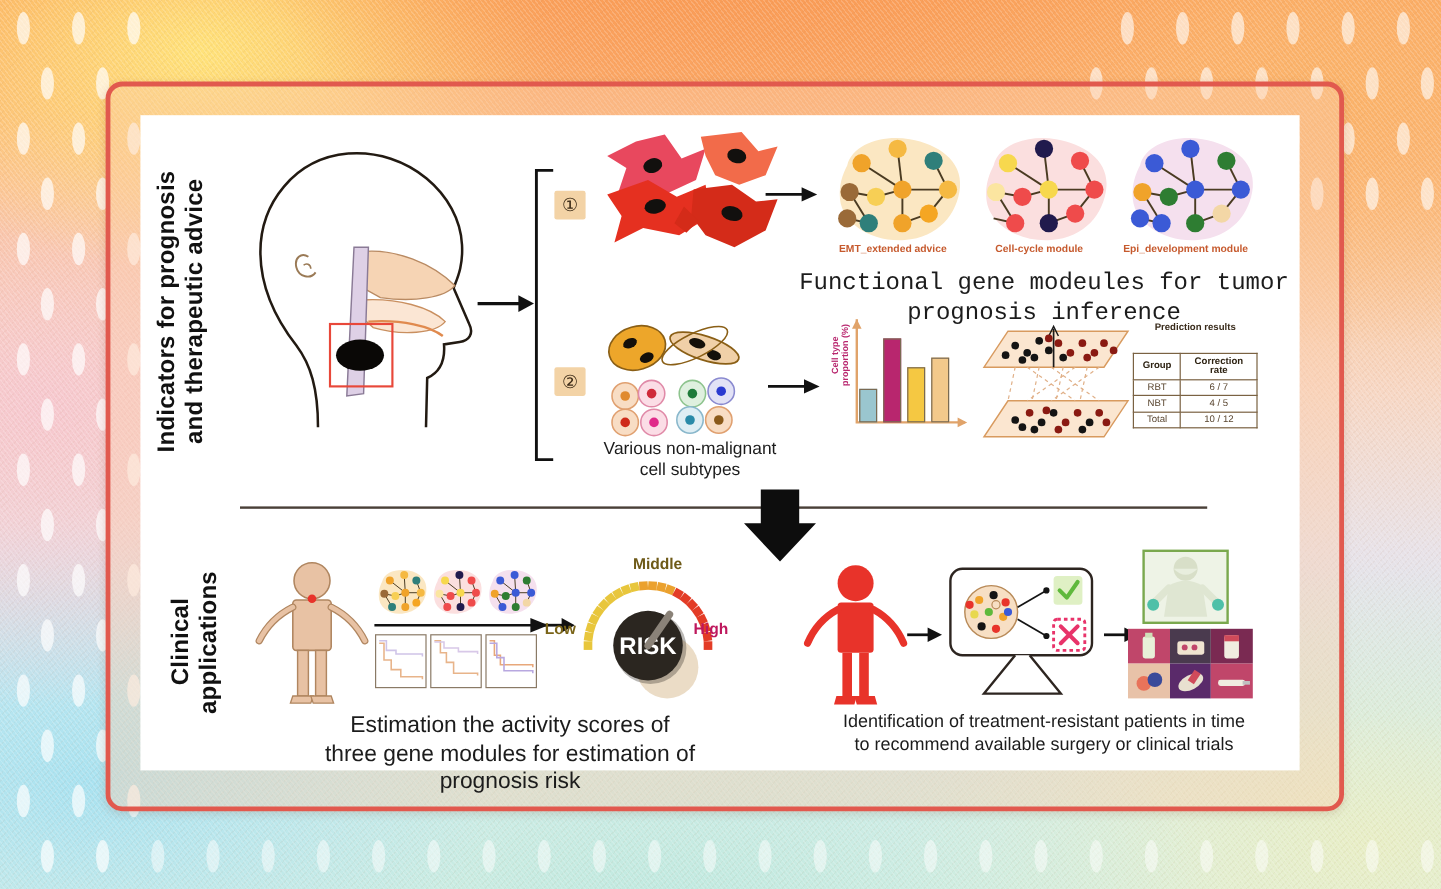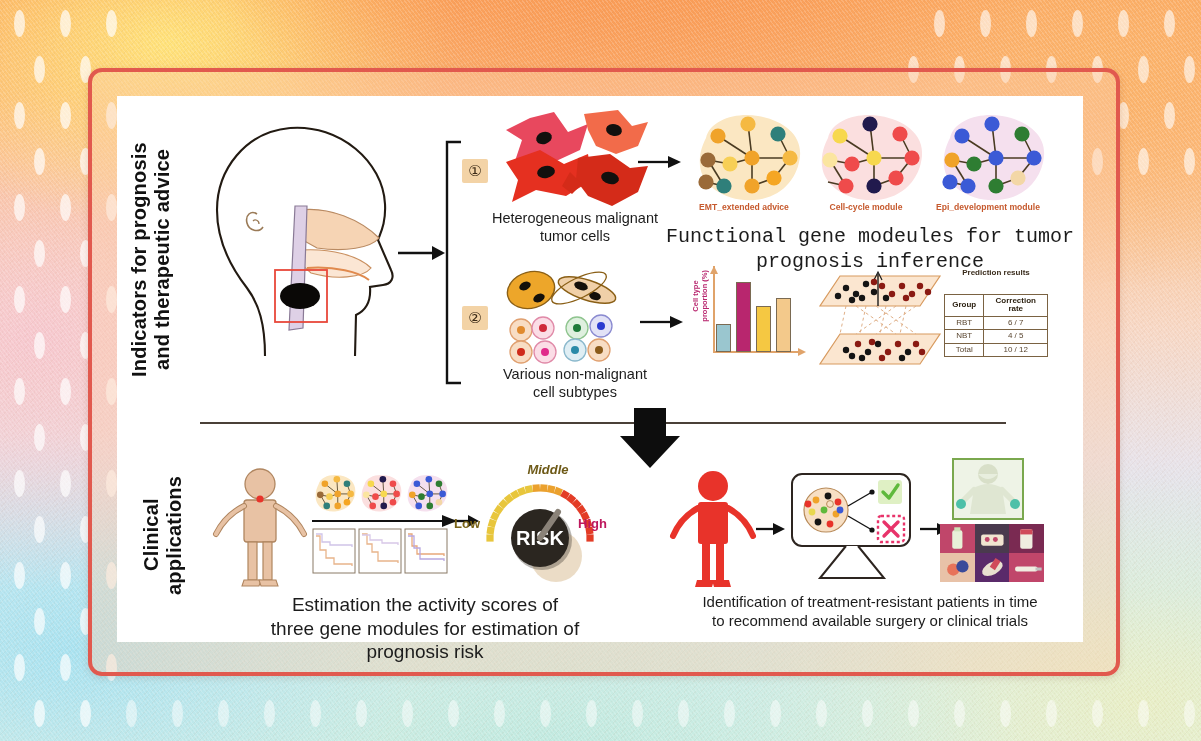--- a/index.html
+++ b/index.html
@@ -214,21 +214,20 @@
     <ellipse cx="52" cy="28" rx="8" ry="6" fill="#12100e" transform="rotate(-18 52 28)"></ellipse>
     <path d="M92 4 L126 0 L140 16 L156 12 L146 36 L124 44 L104 36 L96 20 Z" fill="#f26b4a"></path>
     <ellipse cx="122" cy="20" rx="8" ry="6" fill="#12100e" transform="rotate(12 122 20)"></ellipse>
     <path d="M14 52 L48 40 L72 54 L96 44 L100 70 L74 86 L44 80 L20 92 L26 70 Z" fill="#e53020"></path>
     <ellipse cx="54" cy="62" rx="9" ry="6" fill="#12100e" transform="rotate(-10 54 62)"></ellipse>
     <path d="M86 48 L118 44 L138 58 L156 56 L146 82 L120 96 L96 86 L84 70 Z" fill="#d42b19"></path>
     <ellipse cx="118" cy="68" rx="9" ry="6" fill="#12100e" transform="rotate(14 118 68)"></ellipse>
     <path d="M78 62 L90 74 L80 84 L70 76 Z" fill="#d42b19"></path>
   </svg>
 
-  <div class="cap" id="cap-b1" style="left:468px;top:210px;width:214px;font-size:14.5px;">Heterogeneous malignant<br>tumor cells</div>
 
   <svg style="position:absolute;left:638px;top:152px;" width="44" height="20" viewBox="0 0 44 20">
     <path d="M0 10 L32 10" stroke="#111" stroke-width="2.3"></path>
     <path d="M30 4 L43 10 L30 16 Z" fill="#111"></path>
   </svg>
 
   <div id="modules-row" style="position:absolute;left:690px;top:112px;width:360px;height:105px;">
       <svg style="position:absolute;left:0px;top:0" width="118" height="92" viewBox="0 0 118 92">
             <path d="M16 26 C20 8 46 0 68 4 C92 8 112 22 110 44 C108 66 92 86 64 88 C36 90 12 74 10 54 C9 42 12 34 16 26 Z" fill="#fbe7c2"></path>
         <line x1="28" y1="24" x2="62" y2="46" stroke="#4a3b22" stroke-width="1.6"></line>
@@ -581,21 +580,21 @@
           <rect x="111.44844339512096" y="46.70581304412209" width="7.2" height="7.2" fill="#e33c26" transform="rotate(64.28571428571428 115.04844339512096 50.30581304412209)"></rect>
           <rect x="114.17864028930705" y="53.66224127945479" width="7.2" height="7.2" fill="#e33c26" transform="rotate(72.85714285714286 117.77864028930705 57.26224127945479)"></rect>
           <rect x="115.84154131125644" y="60.947886691191265" width="7.2" height="7.2" fill="#e33c26" transform="rotate(81.42857142857142 119.44154131125643 64.54788669119127)"></rect>
           <rect x="116.4" y="68.4" width="7.2" height="7.2" fill="#e33c26" transform="rotate(90 120 72)"></rect>
         </g>
       <circle cx="72" cy="74" r="30" fill="#3a332b" opacity=".35"></circle>
       <circle cx="70" cy="72" r="29" fill="#2b2620"></circle>
       <text x="70" y="79" text-anchor="middle" font-family="Liberation Sans, sans-serif" font-size="20" font-weight="bold" fill="#ffffff" id="gauge-center-text">RISK</text>
       <path d="M70 72 L88 46" stroke="#8a8278" stroke-width="6" stroke-linecap="round"></path>
     </svg>
-    <div id="lbl-middle" style="position:absolute;left:42px;top:-4px;width:72px;text-align:center;font-size:13px;font-weight:bold;color:#6e5a18;font-style:italic;">Middle</div>
+    <div id="lbl-middle" style="position:absolute;left:42px;top:-4px;width:72px;text-align:center;font-size:13px;font-weight:bold;color:#6e5a18;">Middle</div>
     <div id="lbl-low" style="position:absolute;left:-16px;top:50px;font-size:13px;font-weight:bold;color:#7a6418;">Low</div>
     <div id="lbl-high" style="position:absolute;left:108px;top:50px;font-size:13px;font-weight:bold;color:#be185d;">High</div>
   </div>
 
   <div class="cap" id="cap-bl" style="left:230px;top:593px;width:390px;font-size:19px;">Estimation the activity scores of<br>three gene modules for estimation of prognosis risk</div>
 
   <svg style="position:absolute;left:670px;top:470px;" width="86" height="120" viewBox="0 0 86 120">
     <circle cx="43" cy="16" r="15" fill="#e8332a"></circle>
     <rect x="28" y="32" width="30" height="42" rx="3" fill="#e8332a"></rect>
     <path d="M28 38 C17 44 8 54 3 66" fill="none" stroke="#e8332a" stroke-width="6" stroke-linecap="round"></path>

